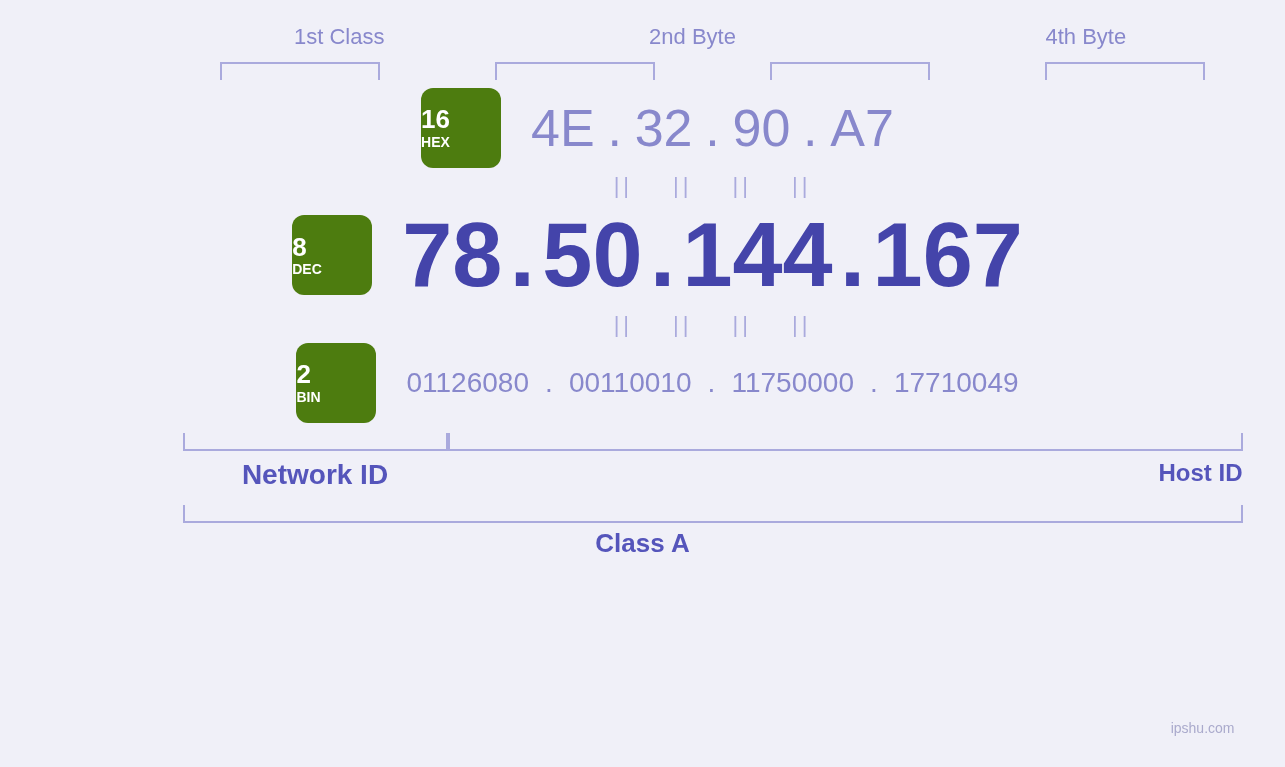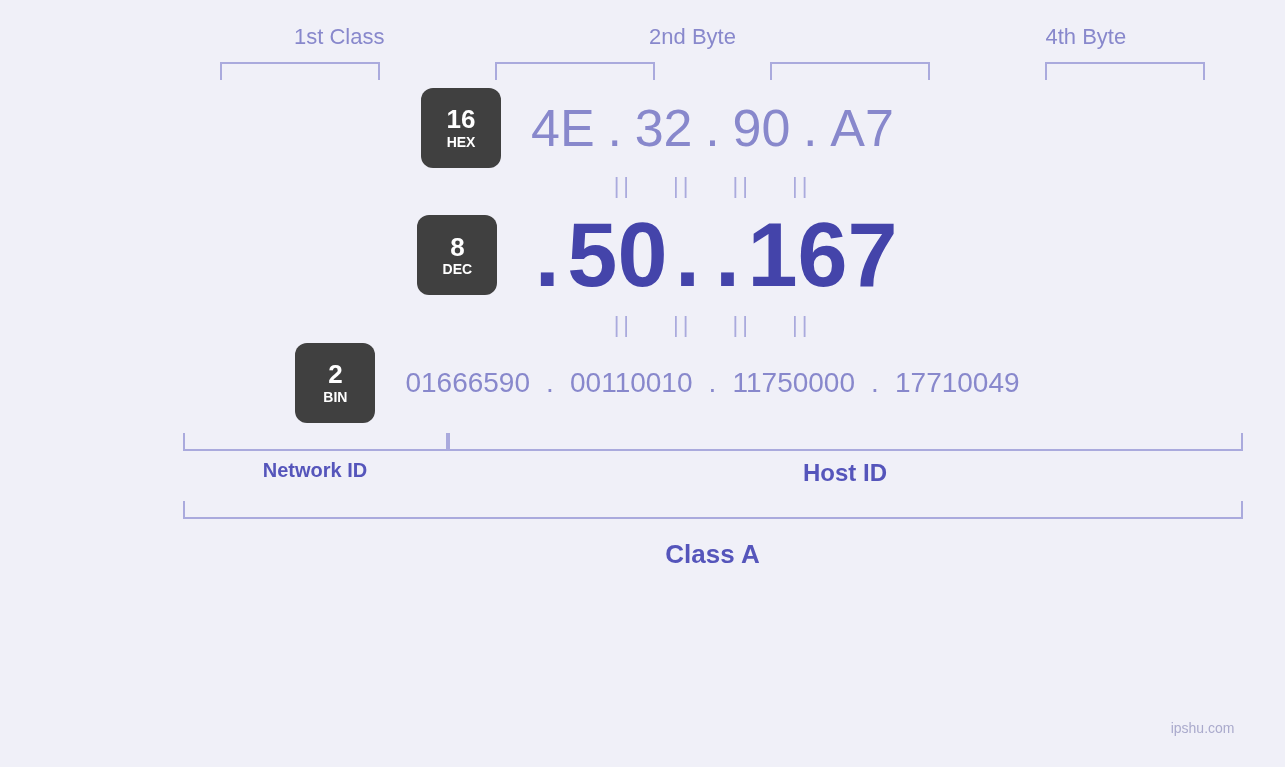--- a/index.html
+++ b/index.html
@@ -35,28 +35,27 @@
 
     .bracket-top {
       width: 160px;
       height: 18px;
       border-top: 2px solid #aaaadd;
       border-left: 2px solid #aaaadd;
       border-right: 2px solid #aaaadd;
     }
 
     .badge {
-      background-color: #404040;
+      background-color: #4d7c0f;
       color: white;
       border-radius: 12px;
       width: 80px;
       height: 80px;
       display: flex;
       flex-direction: column;
-      align-items: center;
       justify-content: center;
     }
 
     .badge-number {
       font-size: 26px;
       font-weight: bold;
       line-height: 1.1;
     }
 
     .badge-label {
@@ -218,25 +217,31 @@
   </div>
 
   <div class="full-row" style="margin-bottom:0px;">
     <div style="width:140px; flex-shrink:0; display:flex; align-items:center; justify-content:center;">
       <div class="badge">
         <span class="badge-number">8</span>
         <span class="badge-label">DEC</span>
       </div>
     </div>
     <div class="full-row-values">
+      <div class="byte-value">
+        <span class="dec-val">78</span>
+      </div>
       <div class="dot">.</div>
       <div class="byte-value">
         <span class="dec-val">50</span>
       </div>
       <div class="dot">.</div>
+      <div class="byte-value">
+        <span class="dec-val">144</span>
+      </div>
       <div class="dot">.</div>
       <div class="byte-value">
         <span class="dec-val">167</span>
       </div>
     </div>
   </div>
 
   <div class="full-row" style="height:36px;">
     <div style="width:140px; flex-shrink:0;"></div>
     <div class="full-row-values">
@@ -252,21 +257,21 @@
 
   <div class="full-row" style="margin-bottom:0px;">
     <div style="width:140px; flex-shrink:0; display:flex; align-items:center; justify-content:center;">
       <div class="badge">
         <span class="badge-number">2</span>
         <span class="badge-label">BIN</span>
       </div>
     </div>
     <div class="full-row-values">
       <div class="byte-value">
-        <span class="bin-val">01666590</span>
+        <span class="bin-val">01126080</span>
       </div>
       <div class="dot-small">.</div>
       <div class="byte-value">
         <span class="bin-val">00110010</span>
       </div>
       <div class="dot-small">.</div>
       <div class="byte-value">
         <span class="bin-val">11750000</span>
       </div>
       <div class="dot-small">.</div>
@@ -282,29 +287,29 @@
 
       <div style="width:25%; border-bottom:2px solid #aaaadd; border-left:2px solid #aaaadd; border-right:2px solid #aaaadd; height:18px;"></div>
 
       <div style="width:75%; border-bottom:2px solid #aaaadd; border-left:2px solid #aaaadd; border-right:2px solid #aaaadd; height:18px;"></div>
     </div>
   </div>
 
   <div style="display:flex; width:100%; margin-top:8px;">
     <div style="width:140px; flex-shrink:0;"></div>
     <div style="flex:1; display:flex;">
-      <div style="width:25%; text-align:center; color:#5555bb; font-size:20px; font-weight:bold;">Network ID</div>
-      <div style="width:75%; text-align:center; color:#5555bb; font-size:24px; font-weight:bold;">Host ID</div>
+      <div style="width:25%; text-align:center; color:#5555bb; font-size:28px; font-weight:bold;">Network ID</div>
+      <div style="width:75%; text-align:right; color:#5555bb; font-size:24px; font-weight:bold;">Host ID</div>
     </div>
   </div>
 
   <div style="display:flex; width:100%; margin-top:14px;">
     <div style="width:140px; flex-shrink:0;"></div>
     <div style="flex:1; border-bottom:2px solid #aaaadd; border-left:2px solid #aaaadd; border-right:2px solid #aaaadd; height:18px;"></div>
   </div>
 
-  <div style="display:flex; width:100%; margin-top:20px;">
+  <div style="display:flex; width:100%; margin-top:5px;flex-direction:column;">
     <div style="width:140px; flex-shrink:0;"></div>
     <div style="flex:1; text-align:center; color:#5555bb; font-size:26px; font-weight:bold;">Class A</div>
   </div>
 
   <div class="watermark">ipshu.com</div>
 </div>
 
 </body></html>

